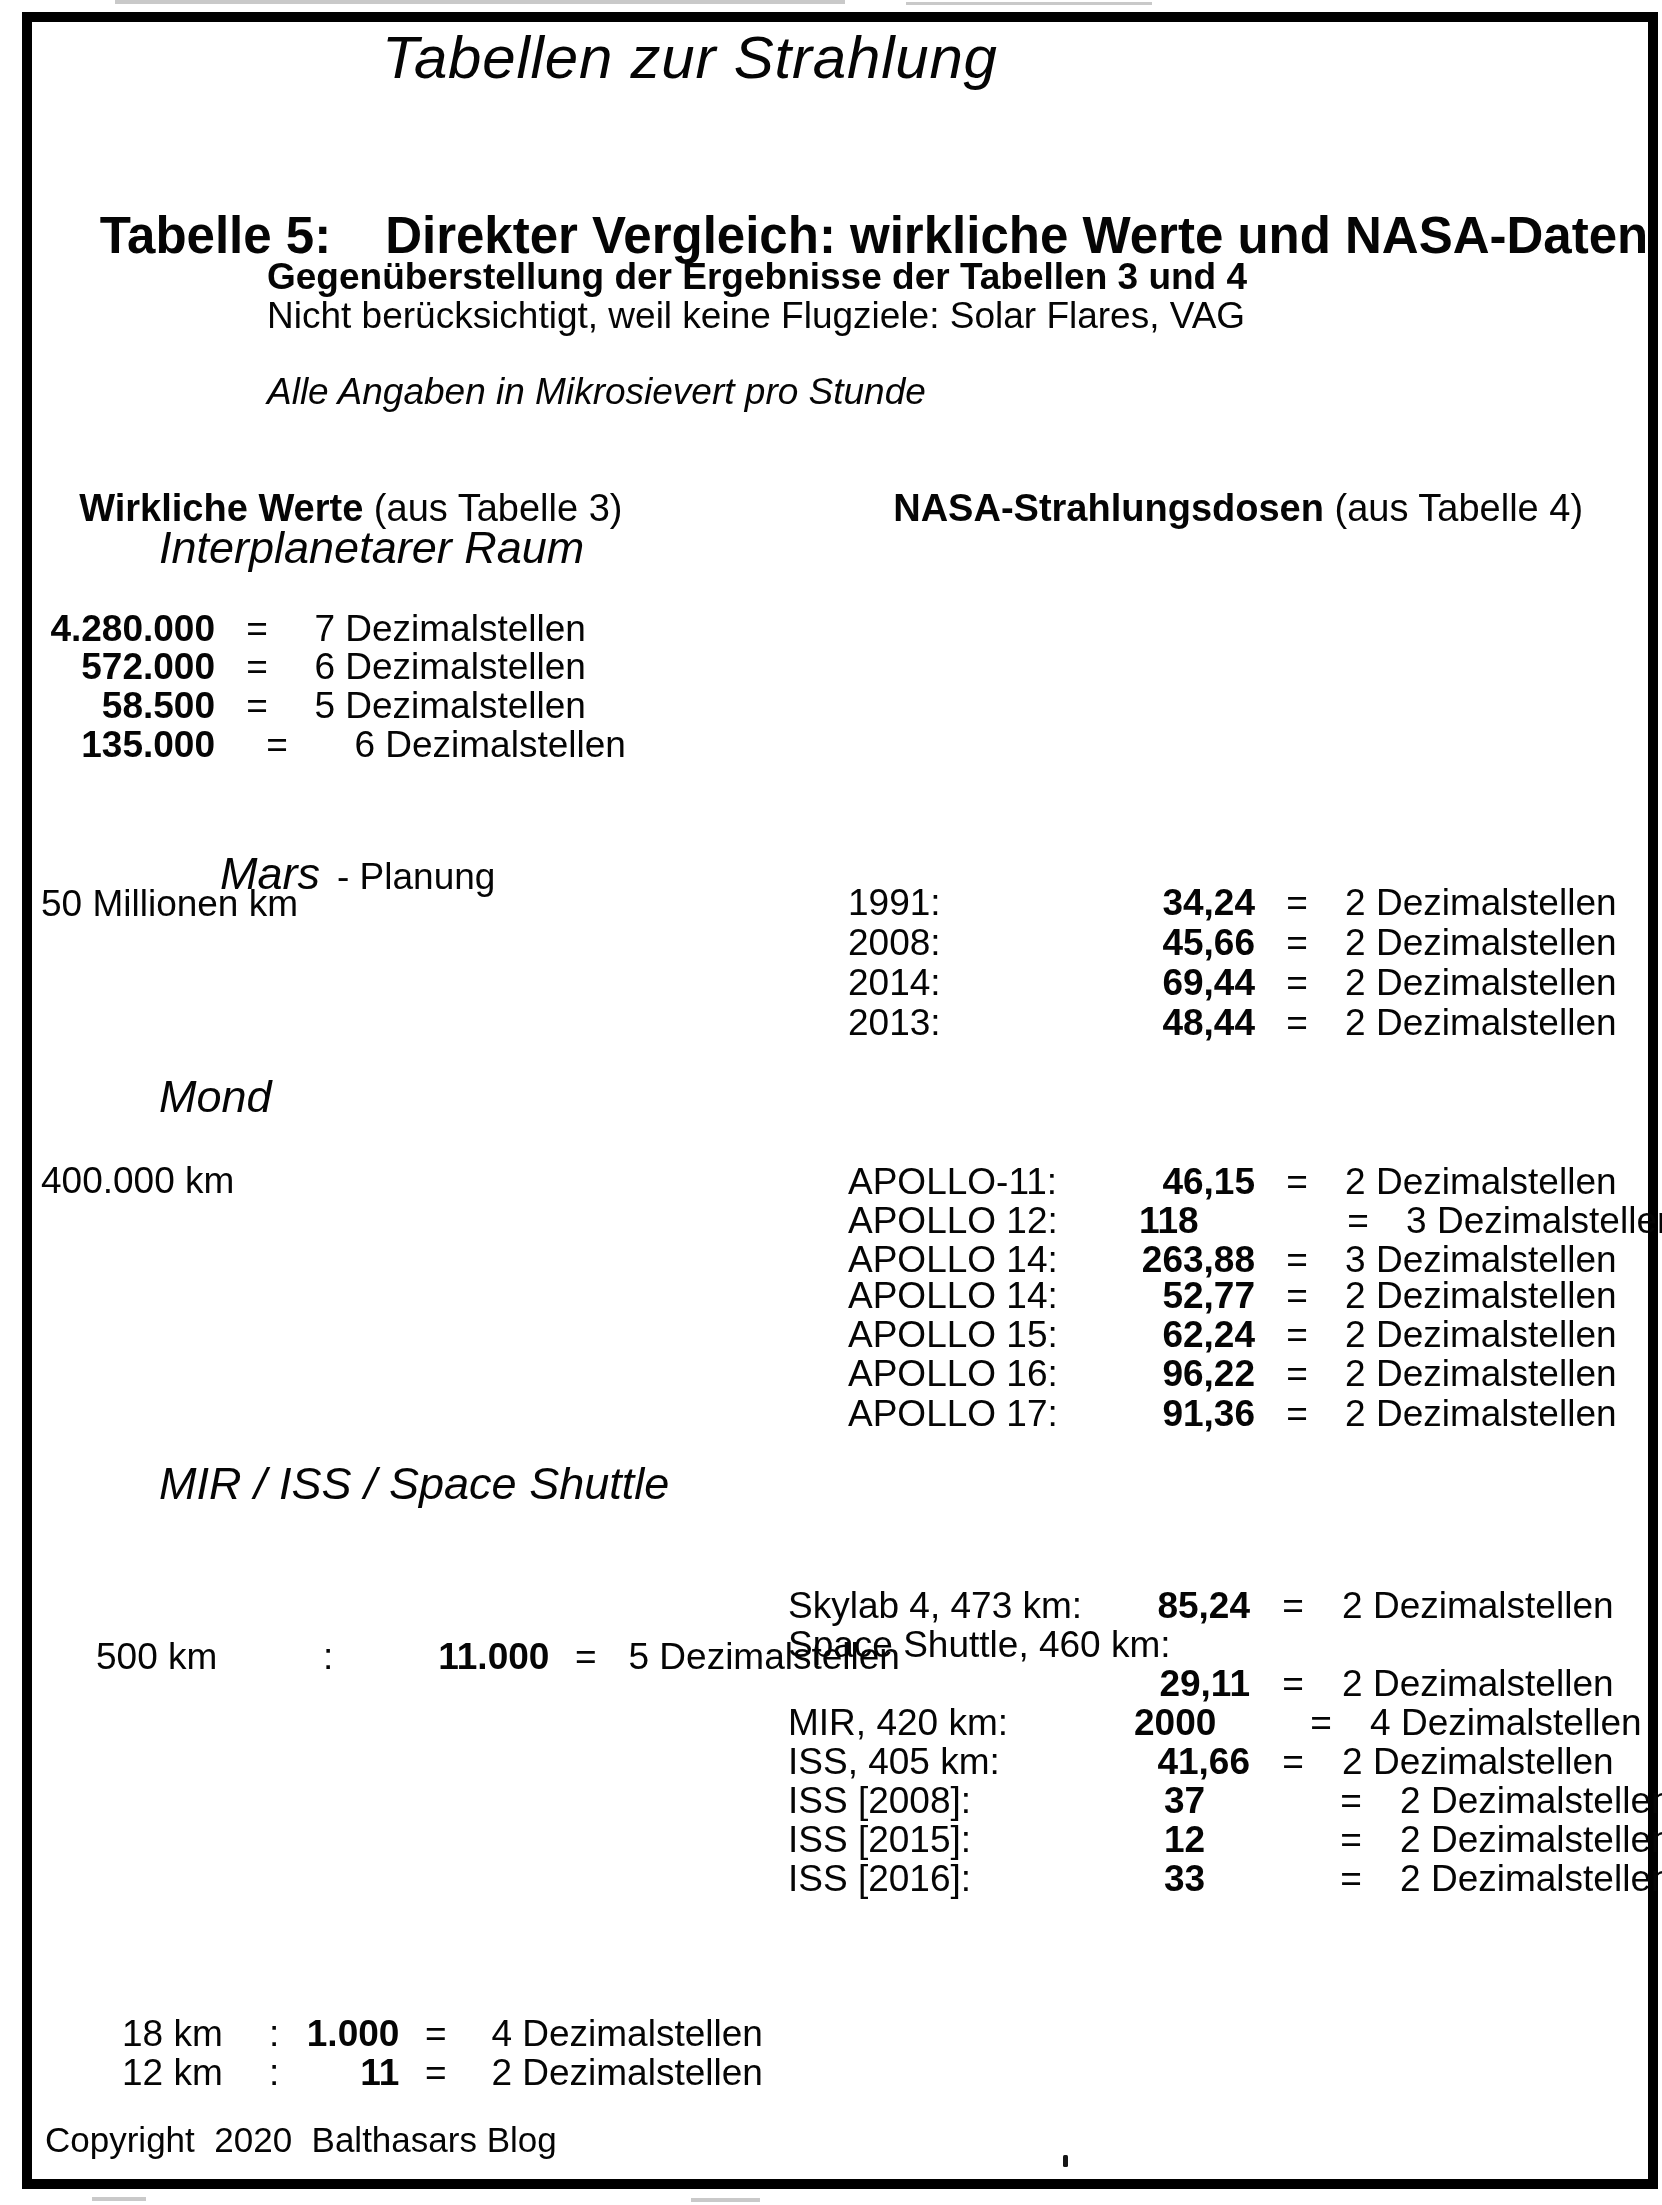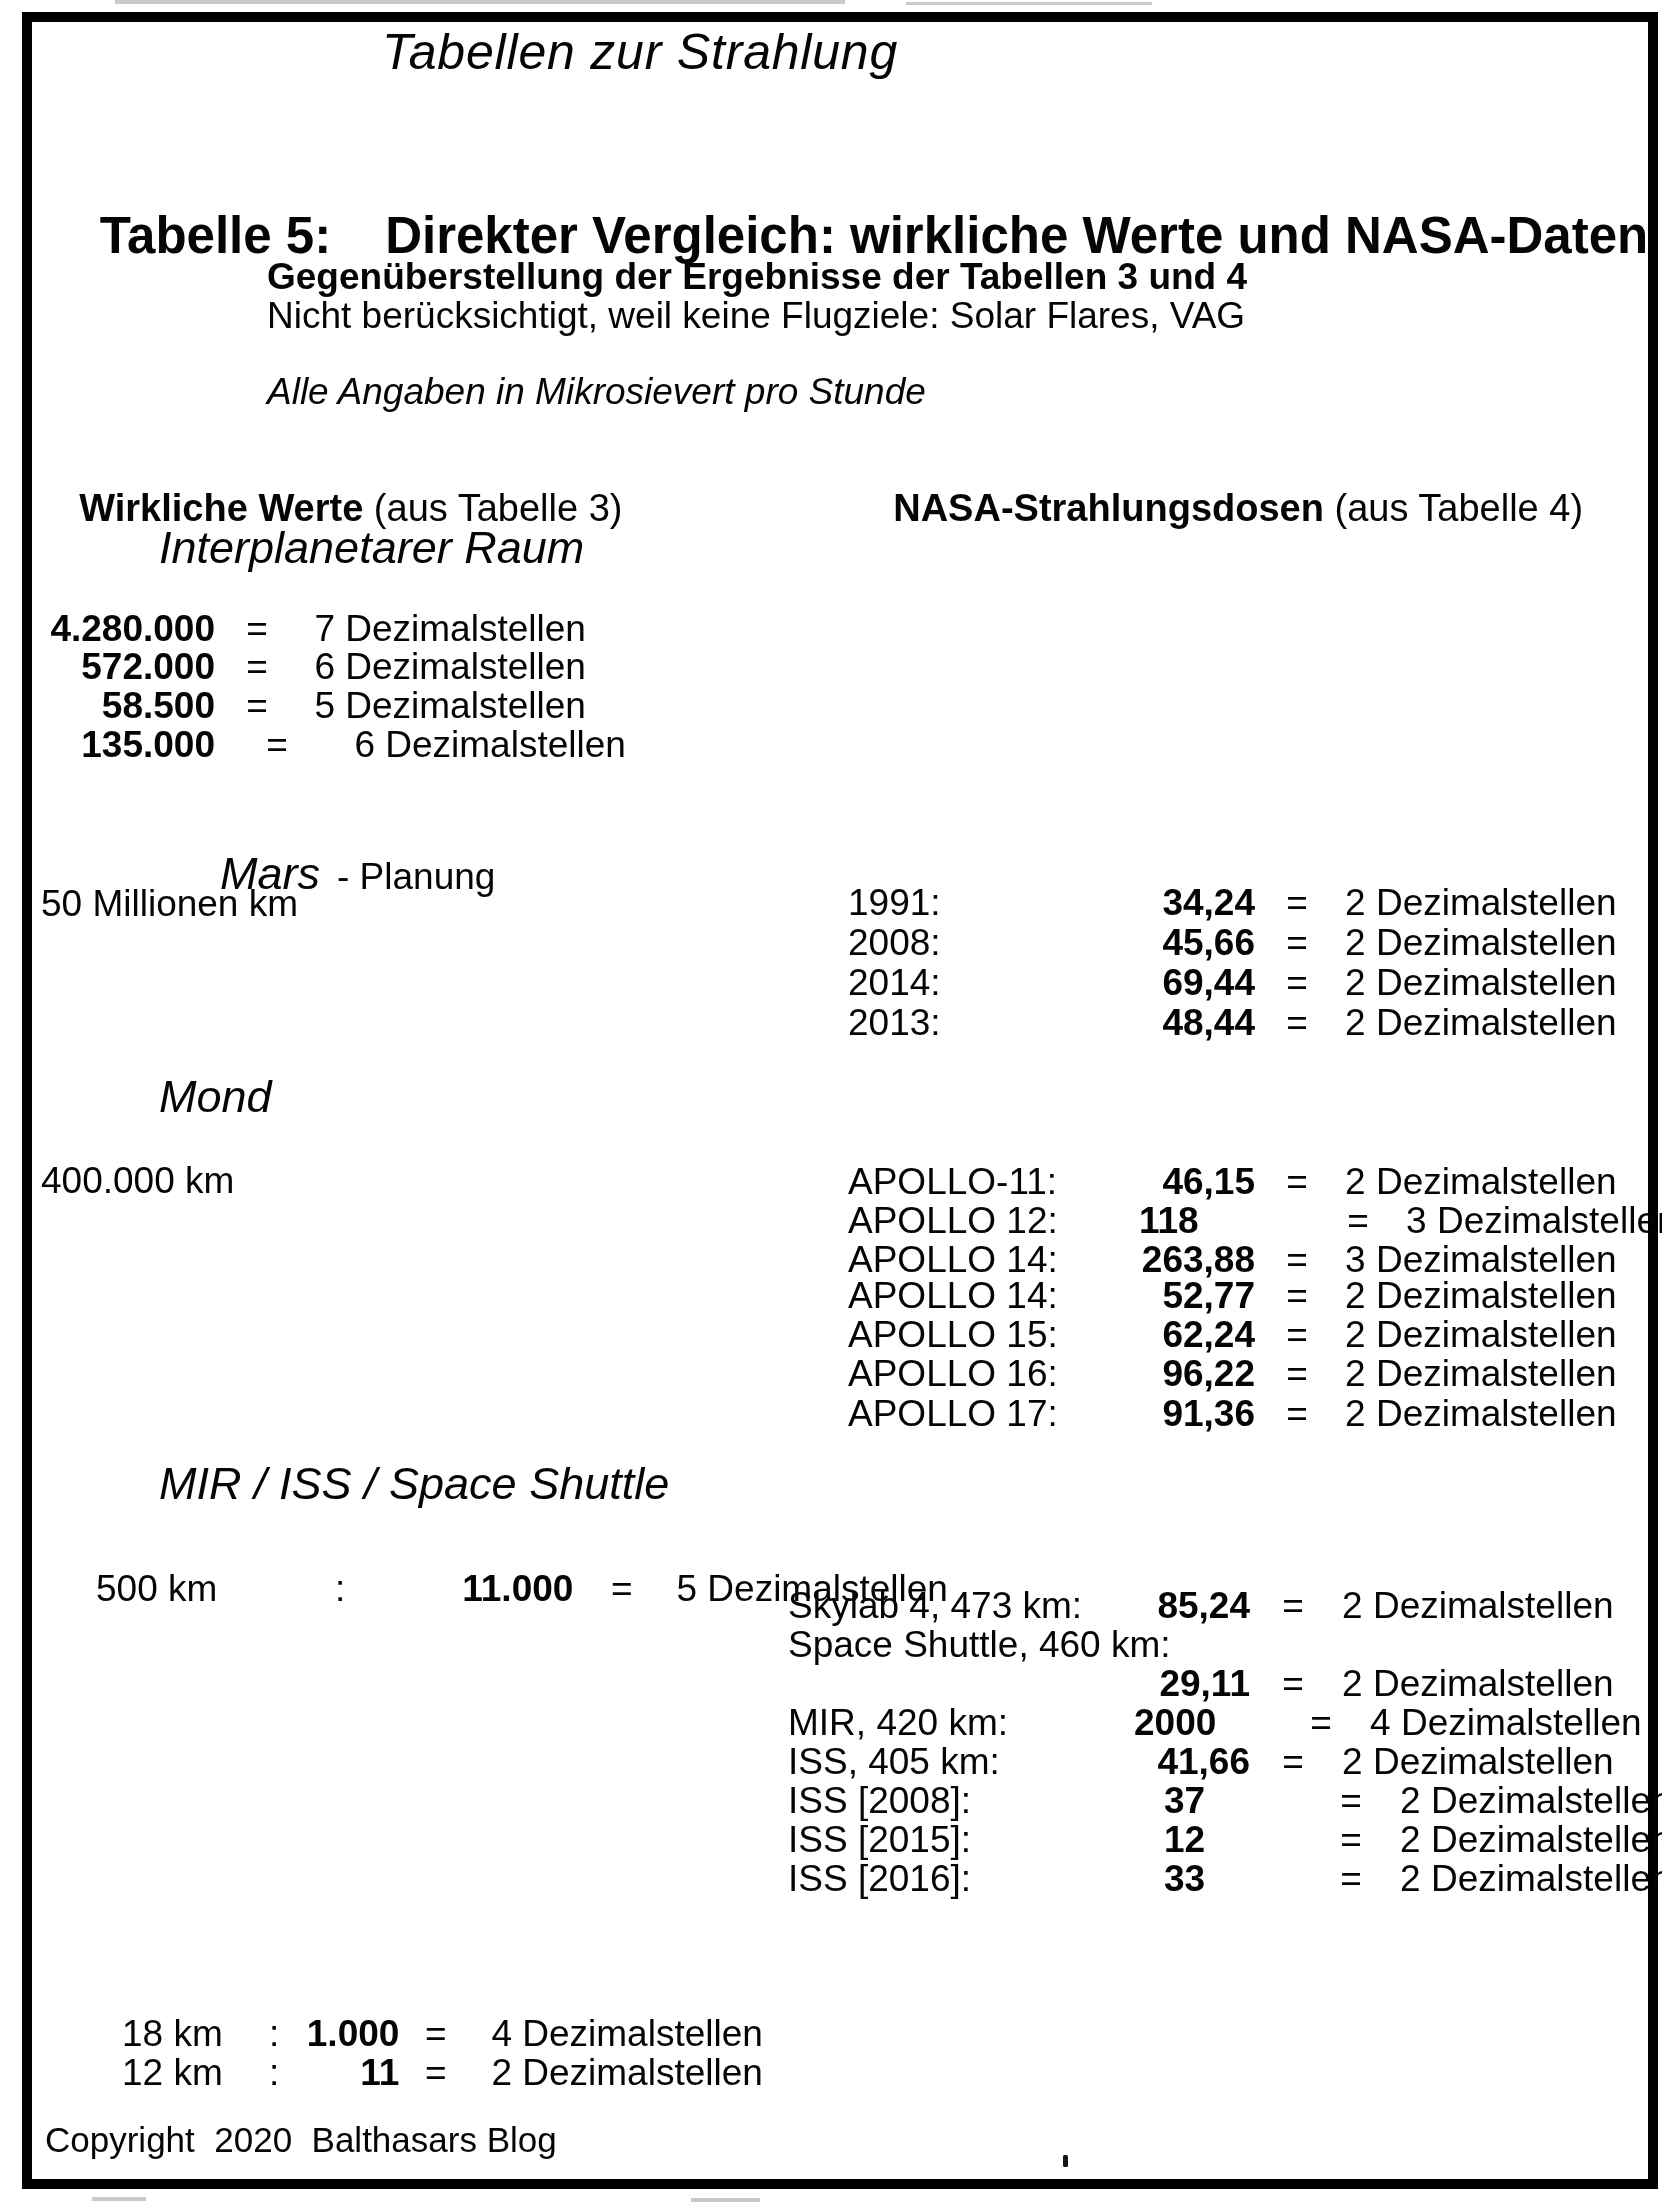--- a/index.html
+++ b/index.html
@@ -13,21 +13,21 @@
   }
   .abs{position:absolute;white-space:pre;}
   .frame{
     position:absolute;left:21.5px;top:12.3px;
     width:1636px;height:2177px;
     box-sizing:border-box;
     border:10px solid #000;
   }
   .b{font-weight:bold;}
   .it{font-style:italic;}
-  .title{font-size:50px;font-style:italic;letter-spacing:0.8px;text-align:right;}
+  .title{font-size:60px;font-style:italic;letter-spacing:0.8px;text-align:right;}
   .h1{font-size:51px;font-weight:bold;}
   .h1 .gap{margin-left:54px;}
   .sub{font-size:37px;line-height:41px;}
   .h2{font-size:45px;font-style:italic;}
   .h2 .tail{font-size:37px;font-style:normal;margin-left:17px;}
   .colhead{font-size:38px;}
   .colhead .rest{font-weight:normal;}
   .row{position:absolute;display:flex;white-space:pre;font-size:37px;line-height:41px;}
   
   .c-val{flex:none;width:173px;text-align:right;font-weight:bold;}
@@ -187,21 +187,21 @@
   </div>
   <div class="row" style="left:848px;top:1393px;">
     <span class="r-lab">APOLLO 17:</span>
     <span class="r-val">91,36</span>
     <span class="r-eq">=</span>
     <span class="r-dig">2 Dezimalstellen</span>
   </div>
 
   <div class="abs h2" style="left:159px;top:1458px;">MIR / ISS / Space Shuttle</div>
 
-  <div class="row" style="left:96px;top:1568px;gap:12px;">
+  <div class="row" style="left:96px;top:1636px;">
     <span class="ol-lab">500 km</span>
     <span class="ol-col">:</span>
     <span class="ol-val">11.000</span>
     <span class="ol-eq">=</span>
     <span class="ol-dig">5 Dezimalstellen</span>
   </div>
 
   <div class="row" style="left:788px;top:1585px;">
     <span class="o-lab">Skylab 4, 473 km:</span>
     <span class="o-val">85,24</span>

